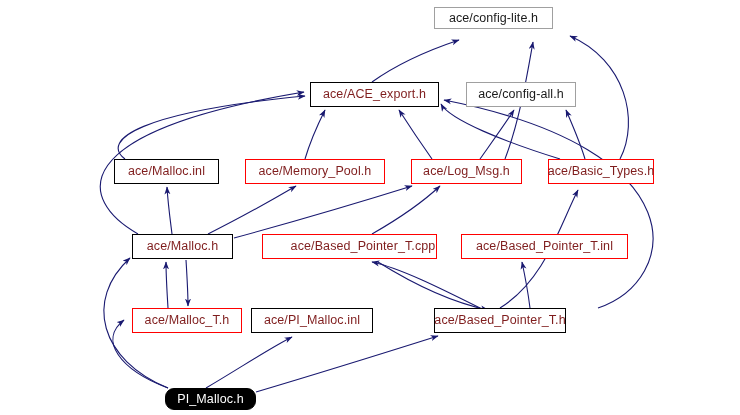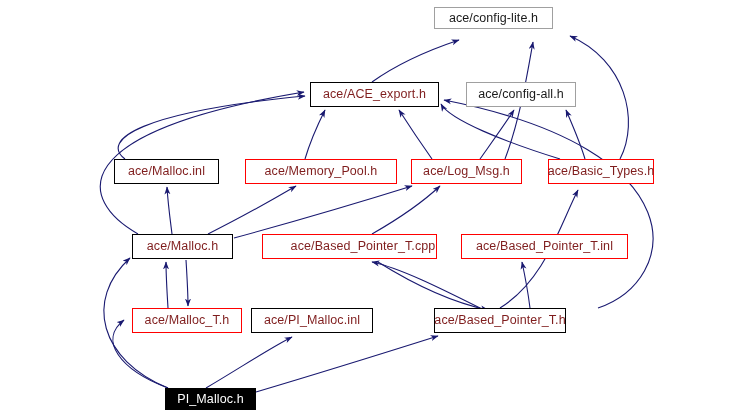--- a/index.html
+++ b/index.html
@@ -41,20 +41,21 @@
     border-color: #a0a0a0;
     color: #1a1a1a;
   }
   .node.red {
     border-color: #ff0000;
   }
   .node.root {
     background: #000000;
     color: #ffffff;
     border-color: #000000;
+    border-radius: 9px;
   }
 </style>
 </head>
 <body>
 
 <div id="canvas">
 
   <svg id="edges" viewBox="0 0 740 415" xmlns="http://www.w3.org/2000/svg">
     <defs>
       <marker id="arrowhead" markerWidth="9" markerHeight="9" refX="7.4" refY="3.2" orient="auto" markerUnits="userSpaceOnUse">
@@ -88,21 +89,21 @@
         <path d="M 206,388 C 240,368 270,348 292,337" marker-end="url(#arrowhead)" stroke="#191970"></path>
         <path d="M 256,392 C 330,370 400,348 438,336" marker-end="url(#arrowhead)" stroke="#191970"></path>
       </g>
   </svg>
 
   <div id="node-layer">
       <div class="node gray" style="left: 434px; top: 7px; width: 119px; height: 22px;">ace/config-lite.h</div>
       <div class="node" style="left: 310px; top: 82px; width: 129px; height: 25px;">ace/ACE_export.h</div>
       <div class="node gray" style="left: 466px; top: 82px; width: 110px; height: 25px;">ace/config-all.h</div>
       <div class="node" style="left: 114px; top: 159px; width: 105px; height: 25px;">ace/Malloc.inl</div>
-      <div class="node red" style="left: 245px; top: 159px; width: 152px; height: 25px;">ace/Memory_Pool.h</div>
+      <div class="node red" style="left: 245px; top: 159px; width: 140px; height: 25px;">ace/Memory_Pool.h</div>
       <div class="node red" style="left: 411px; top: 159px; width: 111px; height: 25px;">ace/Log_Msg.h</div>
       <div class="node red" style="left: 548px; top: 159px; width: 106px; height: 25px;">ace/Basic_Types.h</div>
       <div class="node" style="left: 132px; top: 234px; width: 101px; height: 25px;">ace/Malloc.h</div>
       <div class="node red" style="left: 262px; top: 234px; width: 175px; height: 25px; padding-left: 27px;">ace/Based_Pointer_T.cpp</div>
       <div class="node red" style="left: 461px; top: 234px; width: 167px; height: 25px;">ace/Based_Pointer_T.inl</div>
       <div class="node red" style="left: 132px; top: 308px; width: 110px; height: 25px;">ace/Malloc_T.h</div>
       <div class="node" style="left: 251px; top: 308px; width: 122px; height: 25px;">ace/PI_Malloc.inl</div>
       <div class="node" style="left: 434px; top: 308px; width: 132px; height: 25px;">ace/Based_Pointer_T.h</div>
       <div class="node root" style="left: 165px; top: 388px; width: 91px; height: 22px;">PI_Malloc.h</div>
     </div>

